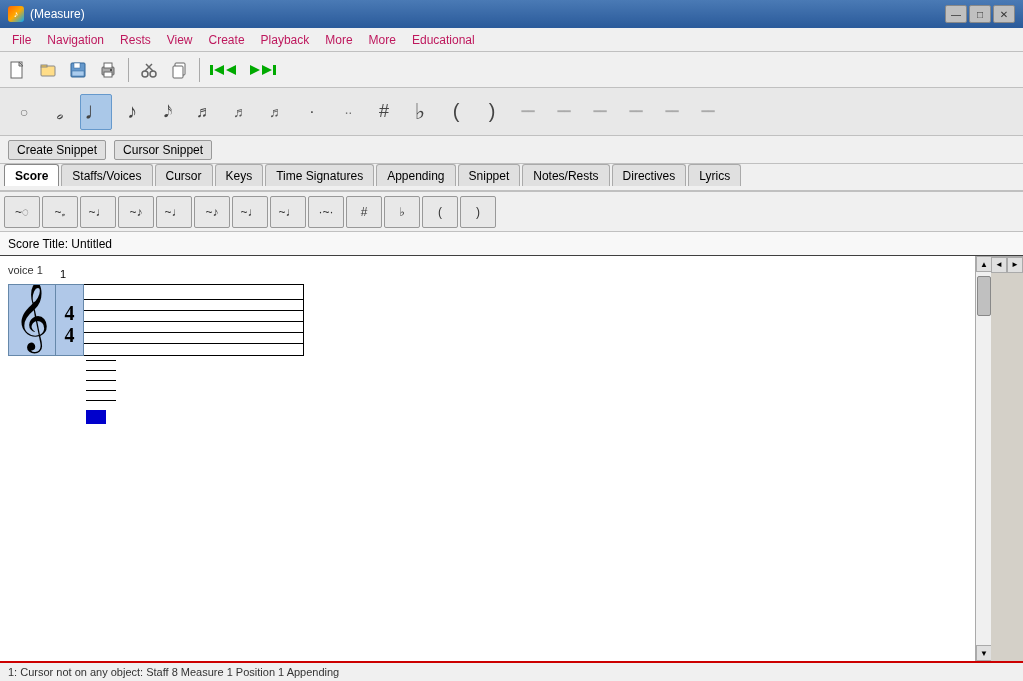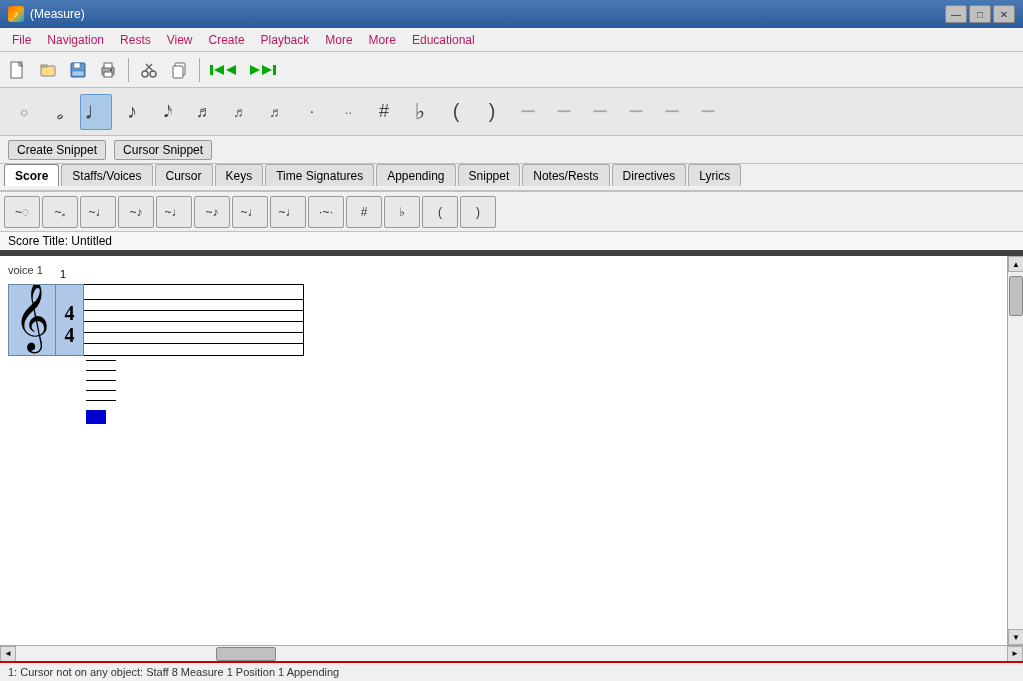--- a/index.html
+++ b/index.html
@@ -176,21 +176,21 @@
       border-radius: 2px;
     }
 
     
     .score-info {
       background: #f8f8f8;
       height: 24px;
       display: flex;
       align-items: center;
       padding: 0 8px;
-      border-bottom: 6px solid #404040;
+      border-bottom: 1px solid #404040;
       font-size: 12px;
     }
     
     .score-area {
       flex: 1;
       background: white;
       overflow: hidden;
       position: relative;
       padding: 8px;
     }
@@ -252,21 +252,20 @@
     .staff-container {
       display: flex;
       margin-top: 8px;
       position: relative;
     }
 
     .content-wrapper {
       position: relative;
       height: calc(681px - 28px - 24px - 36px - 48px - 28px - 28px - 40px - 24px - 20px);
       display: flex;
-      flex-direction: column;
     }
 
     .score-main {
       display: flex;
       flex: 1;
       overflow: hidden;
     }
   </style>
 </head>
 <body>

